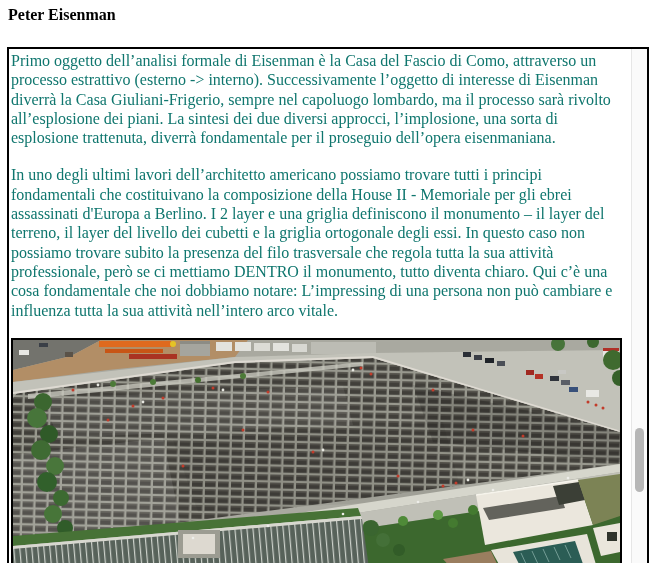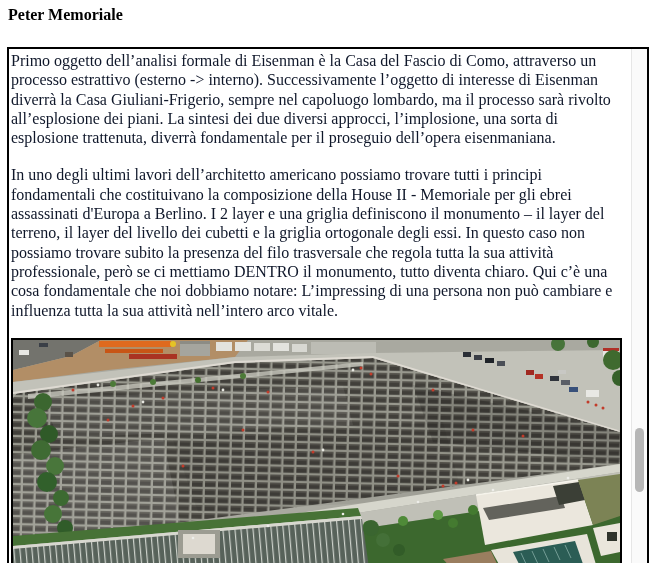--- a/index.html
+++ b/index.html
@@ -13,40 +13,40 @@
   }
   .frame{
     position:absolute;left:7px;top:47px;width:638px;height:560px;
     border:2px solid #000;background:#fff;overflow:hidden;
   }
   .frame-content{
     position:absolute;left:0;top:0;right:15px;bottom:0;
     padding:2px 6px 0 2px;overflow:hidden;
   }
   p.para{
-    margin:0 0 18px 0;font-size:16px;line-height:19.3px;color:#0f172a;
+    margin:0 0 18px 0;font-size:16px;line-height:19.3px;color:#0f766e;
     white-space:pre-line;
   }
   .photo-wrap{margin:0;}
   .photo-wrap svg{
     display:block;width:607px;height:228px;border:2px solid #000;background:#a9a9a0;
   }
   .scrollbar{
     position:absolute;top:0;right:0;bottom:0;width:15px;
     background:#fafafa;border-left:1px solid #e6e6e6;
   }
   .scroll-thumb{
     position:absolute;left:3px;top:379px;width:9px;height:64px;
     border-radius:5px;background:#b6b6b6;
   }
 </style>
 </head>
 <body>
 
-<h1 class="page-title">Peter Memoriale</h1>
+<h1 class="page-title">Peter Eisenman</h1>
 
 <div class="frame">
   <div class="frame-content">
     <p class="para">Primo oggetto dell’analisi formale di Eisenman è la Casa del Fascio di Como, attraverso un
 processo estrattivo (esterno -&gt; interno). Successivamente l’oggetto di interesse di Eisenman
 diverrà la Casa Giuliani-Frigerio, sempre nel capoluogo lombardo, ma il processo sarà rivolto
 all’esplosione dei piani. La sintesi dei due diversi approcci, l’implosione, una sorta di
 esplosione trattenuta, diverrà fondamentale per il proseguio dell’opera eisenmaniana.</p>
     <p class="para">In uno degli ultimi lavori dell’architetto americano possiamo trovare tutti i principi
 fondamentali che costituivano la composizione della House II - Memoriale per gli ebrei

